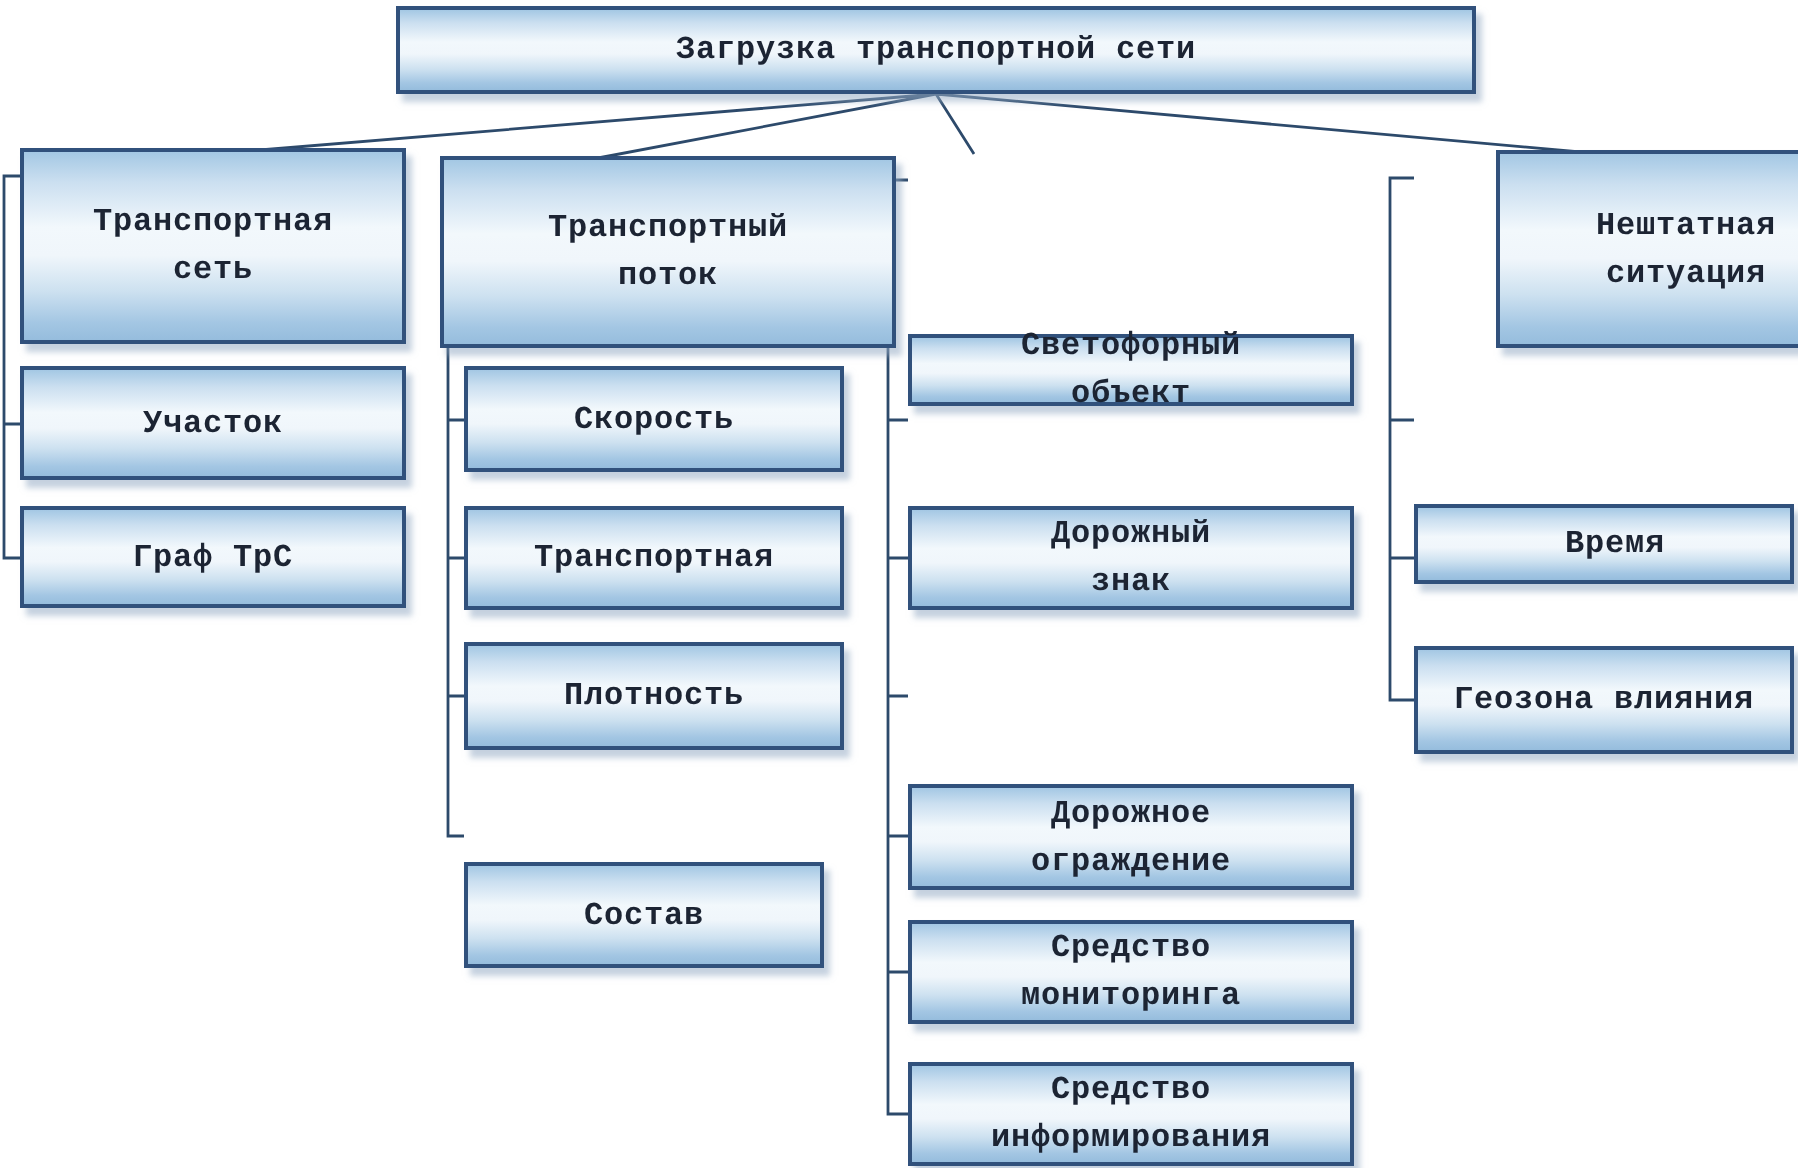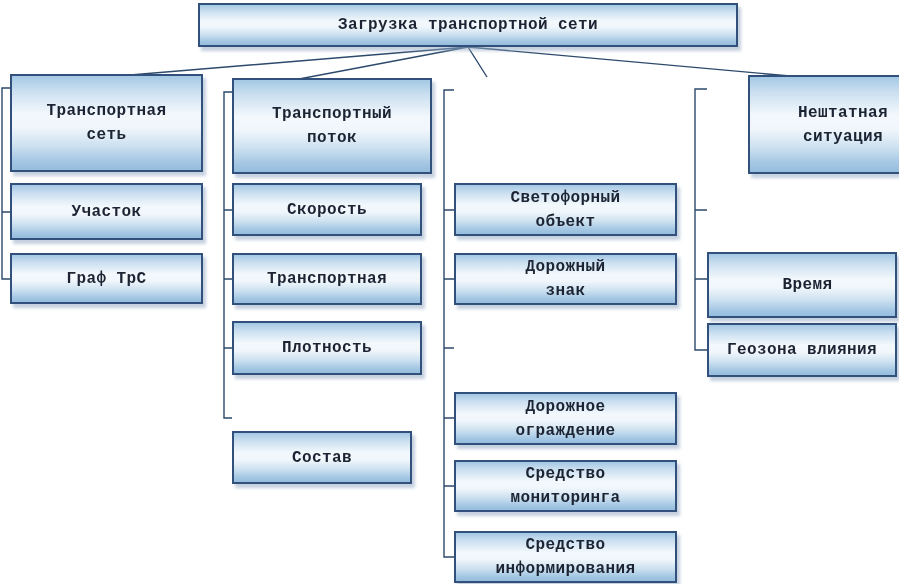--- a/index.html
+++ b/index.html
@@ -65,36 +65,36 @@
     <path d="M707,89 H695 V350 H707 M695,210 H707 M695,279 H707"></path>
   </svg>
 
   <div class="node" style="left:10px;  top:74px;  width:193px; height:98px;">Транспортная
 сеть</div>
 
   <div class="node" style="left:198px; top:3px;  width:540px; height:44px;">Загрузка транспортной сети</div>
   <div class="node" style="left:10px;  top:183px; width:193px; height:57px;">Участок</div>
   <div class="node" style="left:10px;  top:253px; width:193px; height:51px;">Граф ТрС</div>
 
-  <div class="node" style="left:232px; top:78px;  width:200px; height:96px;">Транспортный
+  <div class="node" style="left:220px; top:78px;  width:228px; height:96px;">Транспортный
 поток</div>
   <div class="node" style="left:232px; top:183px; width:190px; height:53px;">Скорость</div>
   <div class="node" style="left:232px; top:253px; width:190px; height:52px;">Транспортная</div>
   <div class="node" style="left:232px; top:321px; width:190px; height:54px;">Плотность</div>
   <div class="node" style="left:232px; top:392px; width:180px; height:53px;margin-top:39px;">Состав</div>
 
-  <div class="node" style="left:454px; top:183px; width:223px; height:53px;">Светофорный
+  <div class="node" style="left:454px; top:167px; width:223px; height:36px;">Светофорный
 объект</div>
   <div class="node" style="left:454px; top:253px; width:223px; height:52px;">Дорожный
 знак</div>
   <div class="node" style="left:454px; top:392px; width:223px; height:53px;">Дорожное
 ограждение</div>
   <div class="node" style="left:454px; top:460px; width:223px; height:52px;">Средство
 мониторинга</div>
   <div class="node" style="left:454px; top:531px; width:223px; height:52px;">Средство
 информирования</div>
 
   <div class="node" style="left:748px; top:75px;  width:190px; height:99px;">Нештатная
 ситуация</div>
-  <div class="node" style="left:707px; top:252px; width:190px; height:66px;padding-left:11px;">Время</div>
+  <div class="node" style="left:707px; top:252px; width:190px; height:40px;padding-left:11px;">Время</div>
   <div class="node" style="left:707px; top:323px; width:190px; height:54px;">Геозона влияния</div>
 
 </div>
 
 </body></html>

